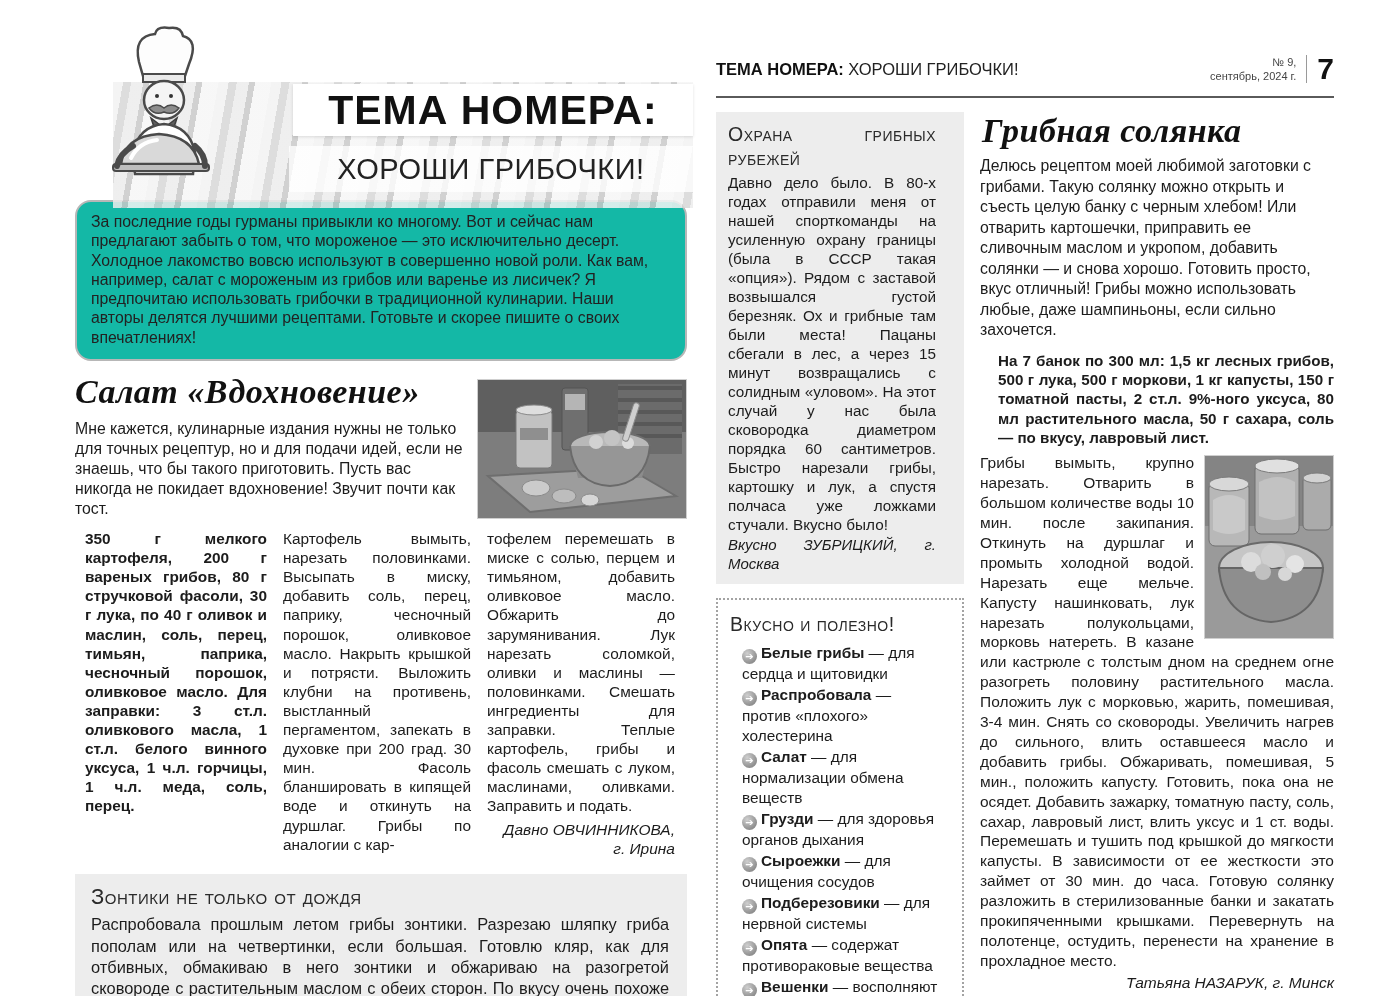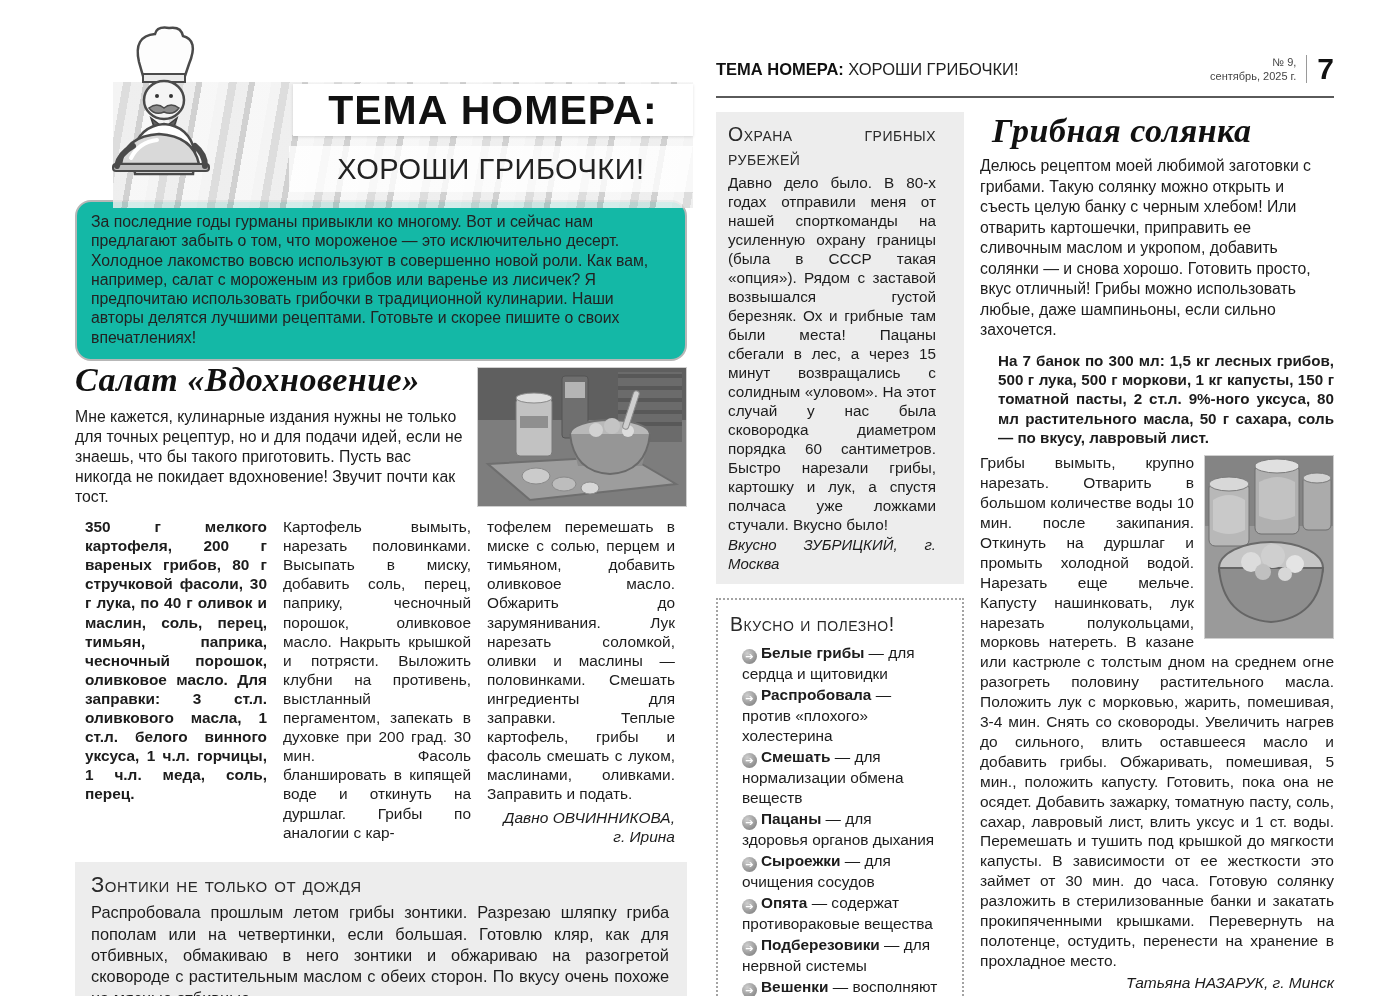--- a/index.html
+++ b/index.html
@@ -30,21 +30,21 @@
   }
   .title-band{
     position:absolute;left:214px;right:-6px;top:120px;height:46px;
     background:rgba(255,255,255,.78);display:flex;align-items:center;justify-content:center;
     z-index:2;font-size:29px;font-weight:500;letter-spacing:.5px;color:#222;
   }
   .intro-box{
     margin-top:2px;border:2px solid #b7b7b7;border-radius:16px;background:#14b8a6;
     padding:10px 16px 12px 14px;font-size:15.8px;line-height:1.22;color:#222;
   }
-  .salad-top{display:flex;gap:14px;margin-top:0;}
+  .salad-top{display:flex;gap:14px;margin-top:12px;}
   .salad-left{flex:1;min-width:0;}
   .salad-title{margin:0 0 8px 0;font-size:34px;color:#111;}
   .salad-lead{margin:0;font-size:15.8px;line-height:1.27;}
   .photo-frame{flex-shrink:0;border:1px solid #cfcfcf;background:#e7e7e7;}
   .photo1{width:208px;height:138px;margin-top:6px;}
   .salad-cols{display:flex;gap:16px;margin-top:10px;}
   .s-col{width:188px;font-size:15.4px;line-height:1.24;text-align:justify;}
   .s-col.ing{font-weight:bold;padding-left:10px;width:182px;}
   .author-block{margin-top:4px;text-align:right;font-style:italic;font-size:15.5px;line-height:1.25;}
   .umbrella-box{margin-top:16px;background:#ededed;padding:10px 18px 10px 16px;}
@@ -77,21 +77,21 @@
   .benefit-item{margin:1px 12px;}
   .b-icon{
     display:inline-block;width:15px;height:15px;border-radius:50%;
     background:radial-gradient(circle at 35% 30%,#cfcfcf,#8f8f8f 70%);
     color:#fff;font-size:10px;line-height:15px;text-align:center;
     vertical-align:-2px;margin-right:4px;
   }
   .b-name{font-weight:bold;}
   .benefits-author{margin-top:6px;text-align:right;font-style:italic;font-size:15.3px;line-height:1.3;}
   .colB{flex:1;min-width:0;}
-  .sol-title{margin:0 0 6px 12px;font-size:34px;color:#111;}
+  .sol-title{margin:0 0 6px 2px;font-size:34px;color:#111;}
   .sol-lead{margin:0;font-size:15.8px;line-height:1.3;}
   .sol-ing{font-weight:bold;margin:10px 0 6px 18px;font-size:15.2px;line-height:1.27;text-align:justify;}
   .photo2{float:right;width:128px;height:182px;margin:2px 0 6px 10px;}
   .sol-method{margin:0;font-size:15.5px;line-height:1.285;text-align:justify;}
   .sol-author{text-align:right;font-style:italic;font-size:15.5px;margin-top:3px;}
   svg{display:block;}
 </style>
 </head>
 <body>
 
@@ -189,21 +189,21 @@
 <div id="right-page">
 
   <div class="rp-header">
     <div>
       <span class="rp-kicker">ТЕМА НОМЕРА:</span>
       <span class="rp-kicker rp-kicker-title">ХОРОШИ ГРИБОЧКИ!</span>
     </div>
     <div class="rp-right">
       <div class="rp-issue">
         <div>№ 9,</div>
-        <div>сентябрь, 2025 г.</div>
+        <div>сентябрь, 2024 г.</div>
       </div>
       <div class="rp-num">7</div>
     </div>
   </div>
 
   <div class="rp-body">
     <div class="colA">
 
       <div class="story-box">
         <div class="caps-title">Охрана грибных рубежей</div>
@@ -216,38 +216,38 @@
 
         <div class="benefit-item">
           <span class="b-icon">➔</span><span class="b-name">Белые грибы</span>
           <span>— для сердца и щитовидки</span>
         </div>
         <div class="benefit-item">
           <span class="b-icon">➔</span><span class="b-name">Распробовала</span>
           <span>— против «плохого» холестерина</span>
         </div>
         <div class="benefit-item">
-          <span class="b-icon">➔</span><span class="b-name">Смешать</span>
+          <span class="b-icon">➔</span><span class="b-name">Салат</span>
           <span>— для нормализации обмена веществ</span>
         </div>
         <div class="benefit-item">
-          <span class="b-icon">➔</span><span class="b-name">Пацаны</span>
+          <span class="b-icon">➔</span><span class="b-name">Грузди</span>
           <span>— для здоровья органов дыхания</span>
         </div>
         <div class="benefit-item">
           <span class="b-icon">➔</span><span class="b-name">Сыроежки</span>
           <span>— для очищения сосудов</span>
         </div>
         <div class="benefit-item">
+          <span class="b-icon">➔</span><span class="b-name">Подберезовики</span>
+          <span>— для нервной системы</span>
+        </div>
+        <div class="benefit-item">
           <span class="b-icon">➔</span><span class="b-name">Опята</span>
           <span>— содержат противораковые вещества</span>
-        </div>
-        <div class="benefit-item">
-          <span class="b-icon">➔</span><span class="b-name">Подберезовики</span>
-          <span>— для нервной системы</span>
         </div>
         <div class="benefit-item">
           <span class="b-icon">➔</span><span class="b-name">Вешенки</span>
           <span>— восполняют нехватку калия</span>
         </div>
         <div class="benefit-item">
           <span class="b-icon">➔</span><span class="b-name">Лисички</span>
           <span>— для улучшения зрения</span>
         </div>
 

